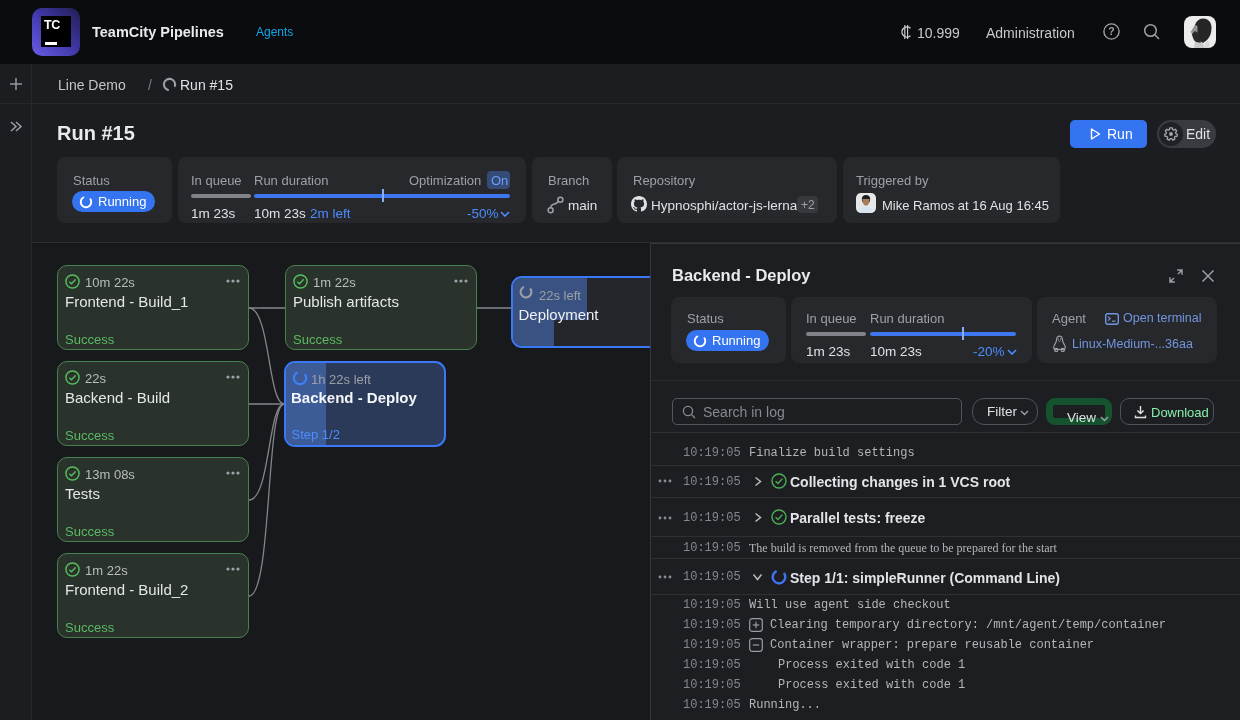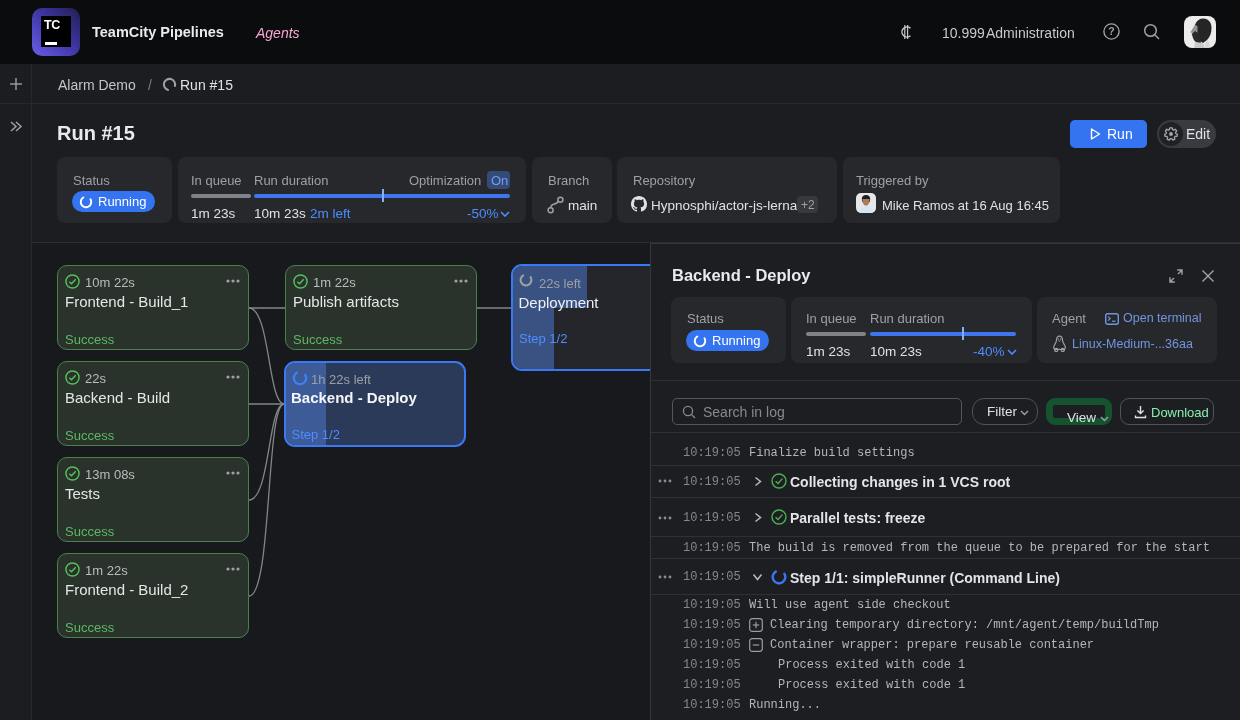--- a/index.html
+++ b/index.html
@@ -15,30 +15,30 @@
 <body>
 
 <div class="abs" style="left:0;top:0;width:1240px;height:64px;background:#0b0c0e;"></div>
 <div class="abs" style="left:32px;top:8px;width:48px;height:48px;border-radius:10px;background:linear-gradient(45deg,#6a5de8 0%,#4038a8 50%,#221d50 100%);">
   <div class="abs" style="left:9px;top:8px;width:30px;height:31px;background:#000;">
     <div class="abs" style="left:3px;top:2px;width:26px;font-weight:bold;font-size:12.5px;color:#fff;letter-spacing:-0.3px;">TC</div>
     <div class="abs" style="left:4px;top:26px;width:12px;height:2.5px;background:#fff;"></div>
   </div>
 </div>
 <div class="abs" style="left:92px;top:24px;font-size:14.5px;font-weight:bold;color:#e8eaec;">TeamCity Pipelines</div>
-<div class="abs" style="left:256px;top:25px;font-size:14px;color:#f9a8d4;font-style:italic;">Agents</div>
+<div class="abs" style="left:256px;top:25px;font-size:12px;color:#0ea5e9;">Agents</div>
 
 <div class="abs" style="left:899px;top:24px;width:15px;height:16px;">
   <svg width="15" height="16" viewBox="0 0 15 16">
     <path d="M11.5 4.2 A5.1 5.1 0 1 0 11.5 11.8" fill="none" stroke="#c7c9cc" stroke-width="1.5"></path>
     <line x1="5.8" y1="1" x2="5.8" y2="15" stroke="#c7c9cc" stroke-width="1.2"></line>
     <line x1="8.6" y1="1" x2="8.6" y2="15" stroke="#c7c9cc" stroke-width="1.2"></line>
   </svg>
 </div>
-<div class="abs" style="left:917px;top:25px;font-size:14px;color:#c7c9cc;margin-left:25px;">10.999</div>
+<div class="abs" style="left:917px;top:25px;font-size:14px;color:#c7c9cc;">10.999</div>
 <div class="abs" style="left:986px;top:25px;font-size:14px;color:#c7c9cc;">Administration</div>
 <div class="abs" style="left:1103px;top:23px;">
   <svg width="17" height="17" viewBox="0 0 17 17">
     <circle cx="8.5" cy="8.5" r="7.6" fill="none" stroke="#9da0a6" stroke-width="1.4"></circle>
     <text x="8.5" y="12.2" font-size="10.5" font-weight="bold" fill="#9da0a6" text-anchor="middle" font-family="Liberation Sans">?</text>
   </svg>
 </div>
 <div class="abs" style="left:1143px;top:23px;">
   <svg width="18" height="18" viewBox="0 0 18 18">
     <circle cx="7.5" cy="7.5" r="5.8" fill="none" stroke="#9da0a6" stroke-width="1.5"></circle>
@@ -65,21 +65,21 @@
   </svg>
 </div>
 <div class="abs" style="left:9px;top:120px;">
   <svg width="14" height="13" viewBox="0 0 14 13">
     <polyline points="2,2 7,6.5 2,11" fill="none" stroke="#9da0a6" stroke-width="1.5"></polyline>
     <polyline points="7,2 12,6.5 7,11" fill="none" stroke="#9da0a6" stroke-width="1.5"></polyline>
   </svg>
 </div>
 
 <div class="abs" style="left:32px;top:64px;width:1208px;height:40px;background:#1c1d21;border-bottom:1px solid #27292d;"></div>
-<div class="abs" style="left:58px;top:77px;font-size:14px;color:#c3c5c8;">Alarm Demo</div>
+<div class="abs" style="left:58px;top:77px;font-size:14px;color:#c3c5c8;">Line Demo</div>
 <div class="abs" style="left:148px;top:77px;font-size:14px;color:#7b7e83;">/</div>
 <div class="abs" style="left:162px;top:77px;">
   <svg width="15" height="15" viewBox="0 0 16 16">
     <path d="M3.76 3.76 A6 6 0 1 0 12.24 3.76" fill="none" stroke="#9da0a6" stroke-width="2.2" stroke-linecap="round" transform="rotate(150 8 8)"></path>
   </svg>
 </div>
 <div class="abs" style="left:180px;top:77px;font-size:14px;color:#dfe1e5;">Run #15</div>
 
 <div class="abs" style="left:32px;top:104px;width:1208px;height:139px;background:#1c1d21;border-bottom:1px solid #2c2e32;"></div>
 <div class="abs" style="left:57px;top:122px;font-size:20px;font-weight:bold;color:#e8eaec;">Run #15</div>
@@ -249,31 +249,31 @@
   <div class="gtime">1m 22s</div>
   <svg class="kebab" width="14" height="4" viewBox="0 0 14 4">
       <circle cx="2" cy="2" r="1.6" fill="#9da0a6"></circle>
       <circle cx="7" cy="2" r="1.6" fill="#9da0a6"></circle>
       <circle cx="12" cy="2" r="1.6" fill="#9da0a6"></circle>
     </svg>
   <div class="gtitle">Publish artifacts</div>
   <div class="gsucc">Success</div>
 </div>
 
-<div class="runcard" style="left:284px;top:361px;width:182px;height:86px;background:#2b3a59;">
+<div class="runcard" style="left:284px;top:361px;width:162px;height:86px;background:#2b3a59;">
   <div class="abs" style="left:0;top:0;bottom:0;width:40px;background:#3d5c97;"></div>
   <svg class="abs" style="left:6px;top:7px;" width="16" height="16" viewBox="0 0 16 16">
     <path d="M3.62 3.62 A6.2 6.2 0 1 0 12.38 3.62" fill="none" stroke="#3f80f6" stroke-width="2.2" stroke-linecap="round" transform="rotate(14 8 8)"></path>
   </svg>
   <div class="rtime">1h 22s left</div>
   <div class="abs" style="left:5px;top:26px;font-size:15px;font-weight:bold;color:#f4f6f8;">Backend - Deploy</div>
   <div class="rstep" style="left:5.5px;">Step 1/2</div>
 </div>
 
-<div class="runcard" style="left:511px;top:264px;width:194px;height:107px;background:#24262c;text-align:center;">
+<div class="runcard" style="left:511px;top:276px;width:194px;height:72px;background:#24262c;text-align:center;">
   <div class="abs" style="left:0;top:0;width:74px;height:42px;background:#3a5282;"></div>
   <div class="abs" style="left:0;top:42px;bottom:0;width:41px;background:#3a5282;"></div>
   <svg class="abs" style="left:6px;top:7px;" width="14" height="14" viewBox="0 0 16 16">
     <path d="M3.62 3.62 A6.2 6.2 0 1 0 12.38 3.62" fill="none" stroke="#9da0a6" stroke-width="2.4" stroke-linecap="round" transform="rotate(14 8 8)"></path>
   </svg>
   <div class="rtime" style="left:26px;top:10px;">22s left</div>
   <div class="abs" style="left:5.5px;top:28px;font-size:15px;color:#eef0f3;">Deployment</div>
   <div class="rstep" style="left:6px;top:65px;">Step 1/2</div>
 </div>
 
@@ -302,21 +302,21 @@
 </div>
 
 <div class="pcard" style="left:791px;width:241px;"></div>
 <div class="lbl abs" style="left:806px;top:311px;">In queue</div>
 <div class="abs" style="left:806px;top:332px;width:60px;height:3.5px;background:#7f8288;border-radius:2px;"></div>
 <div class="abs" style="left:806px;top:344px;font-size:13.5px;color:#dfe1e5;">1m 23s</div>
 <div class="lbl abs" style="left:870px;top:311px;">Run duration</div>
 <div class="abs" style="left:870px;top:332px;width:146px;height:3.5px;background:#3d76ee;border-radius:2px;"></div>
 <div class="abs" style="left:962px;top:327px;width:2px;height:13px;background:#87aef5;"></div>
 <div class="abs" style="left:870px;top:344px;font-size:13.5px;color:#dfe1e5;">10m 23s</div>
-<div class="abs" style="left:973px;top:344px;font-size:13.5px;color:#4d8dff;">-40%</div>
+<div class="abs" style="left:973px;top:344px;font-size:13.5px;color:#4d8dff;">-20%</div>
 <svg class="abs" style="left:1007px;top:349px;" width="10" height="6" viewBox="0 0 10 6">
   <polyline points="1,1 5,5 9,1" fill="none" stroke="#4d8dff" stroke-width="1.6"></polyline>
 </svg>
 
 <div class="pcard" style="left:1037px;width:180px;"></div>
 <div class="lbl abs" style="left:1052px;top:311px;">Agent</div>
 <svg class="abs" style="left:1105px;top:313px;" width="14" height="12" viewBox="0 0 14 12">
   <rect x="0.7" y="0.7" width="12.6" height="10.6" rx="2" fill="none" stroke="#7295dd" stroke-width="1.4"></rect>
   <polyline points="3,3.6 5.2,5.6 3,7.6" fill="none" stroke="#7295dd" stroke-width="1.2"></polyline>
   <line x1="7" y1="8.2" x2="10.5" y2="8.2" stroke="#7295dd" stroke-width="1.2"></line>
@@ -403,21 +403,21 @@
 <svg class="lchev" style="top:512px;" width="8" height="11" viewBox="0 0 8 11">
     <polyline points="1.5,1.5 6.5,5.5 1.5,9.5" fill="none" stroke="#b9bbbe" stroke-width="1.5"></polyline>
   </svg>
 <svg class="abs" style="left:771px;top:509px;" width="16" height="16" viewBox="0 0 16 16">
     <circle cx="8" cy="8" r="7" fill="none" stroke="#4caf55" stroke-width="1.4"></circle>
     <polyline points="4.6,8.2 7,10.5 11.4,5.6" fill="none" stroke="#4caf55" stroke-width="1.4"></polyline>
   </svg>
 <div class="lbold" style="top:510px;">Parallel tests: freeze</div>
 
 <div class="ts" style="top:541px;">10:19:05</div>
-<div class="lmsg" style="left:749px;top:541px;">The build is removed from the queue to be prepared for the start</div>
+<div class="lmsg" style="left:749px;top:541px;font-family:Liberation Serif, serif;">The build is removed from the queue to be prepared for the start</div>
 
 <svg class="ldots" style="top:575px;" width="14" height="4" viewBox="0 0 14 4">
     <circle cx="2" cy="2" r="1.4" fill="#8a8d91"></circle>
     <circle cx="7" cy="2" r="1.4" fill="#8a8d91"></circle>
     <circle cx="12" cy="2" r="1.4" fill="#8a8d91"></circle>
   </svg>
 <div class="ts" style="top:570px;">10:19:05</div>
 <svg class="abs" style="left:752px;top:573px;" width="11" height="8" viewBox="0 0 11 8">
     <polyline points="1.5,1.5 5.5,6.5 9.5,1.5" fill="none" stroke="#b9bbbe" stroke-width="1.5"></polyline>
   </svg>
@@ -428,21 +428,21 @@
 
 <div class="ts" style="top:598px;">10:19:05</div>
 <div class="lmsg" style="left:749px;top:598px;">Will use agent side checkout</div>
 
 <div class="ts" style="top:618px;">10:19:05</div>
 <svg class="abs" style="left:749px;top:618px;" width="14" height="14" viewBox="0 0 14 14">
     <rect x="0.7" y="0.7" width="12.6" height="12.6" rx="2.5" fill="none" stroke="#9a9da1" stroke-width="1.2"></rect>
     <line x1="7" y1="3.8" x2="7" y2="10.2" stroke="#9a9da1" stroke-width="1.2"></line>
     <line x1="3.8" y1="7" x2="10.2" y2="7" stroke="#9a9da1" stroke-width="1.2"></line>
   </svg>
-<div class="lmsg" style="left:770px;top:618px;">Clearing temporary directory: /mnt/agent/temp/buildTmp</div>
+<div class="lmsg" style="left:770px;top:618px;">Clearing temporary directory: /mnt/agent/temp/container</div>
 
 <div class="ts" style="top:638px;">10:19:05</div>
 <svg class="abs" style="left:749px;top:638px;" width="14" height="14" viewBox="0 0 14 14">
     <rect x="0.7" y="0.7" width="12.6" height="12.6" rx="2.5" fill="none" stroke="#9a9da1" stroke-width="1.2"></rect>
     <line x1="3.8" y1="7" x2="10.2" y2="7" stroke="#9a9da1" stroke-width="1.2"></line>
   </svg>
 <div class="lmsg" style="left:770px;top:638px;">Container wrapper: prepare reusable container</div>
 
 <div class="ts" style="top:658px;">10:19:05</div>
 <div class="lmsg" style="left:778px;top:658px;">Process exited with code 1</div>

